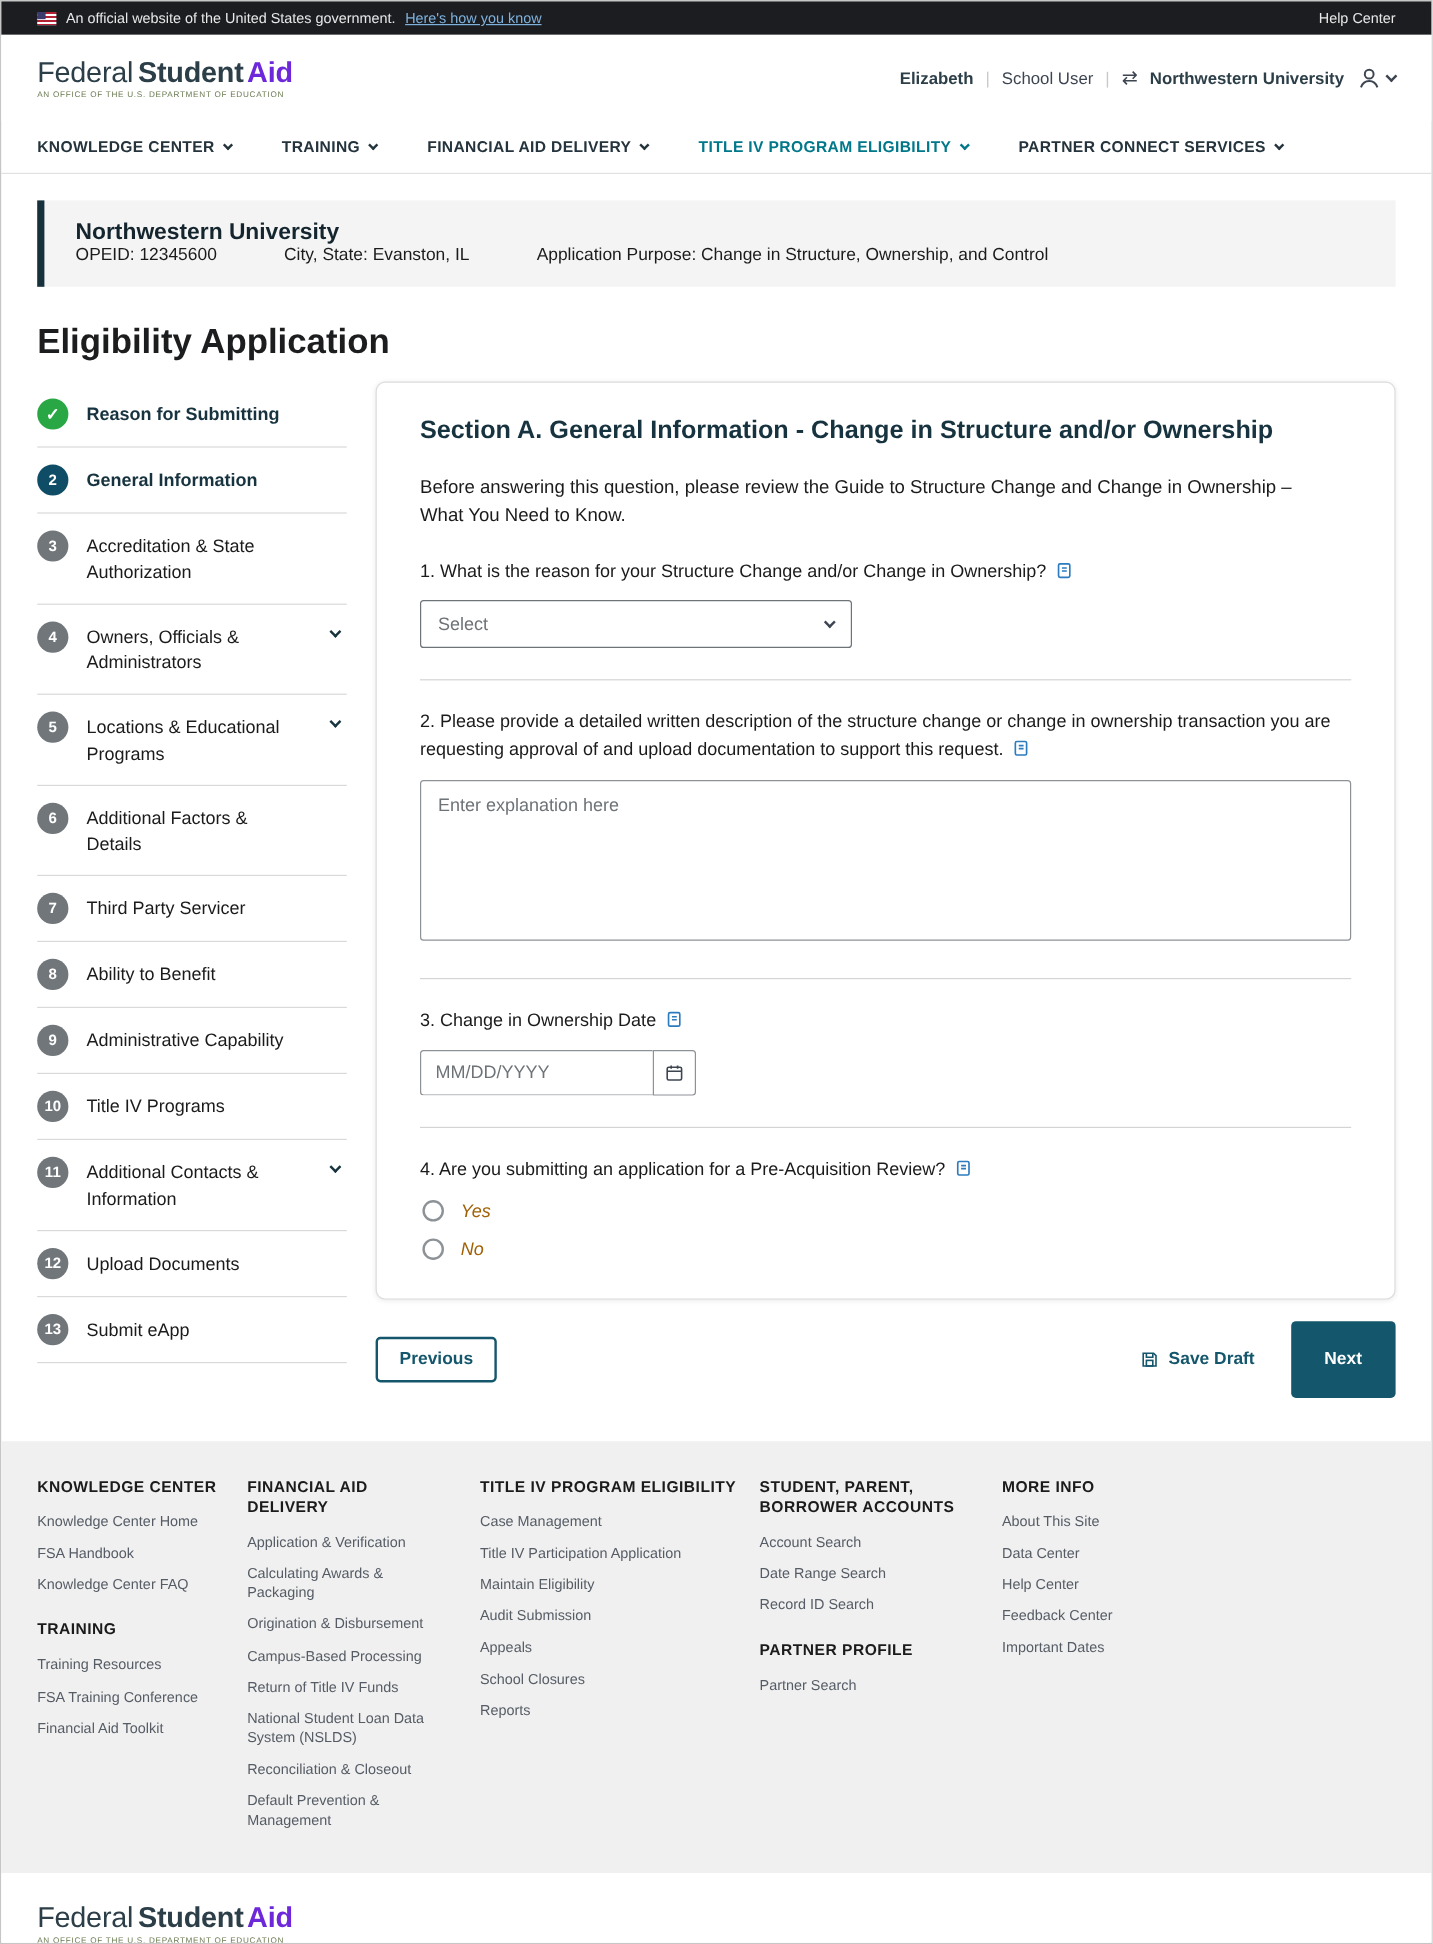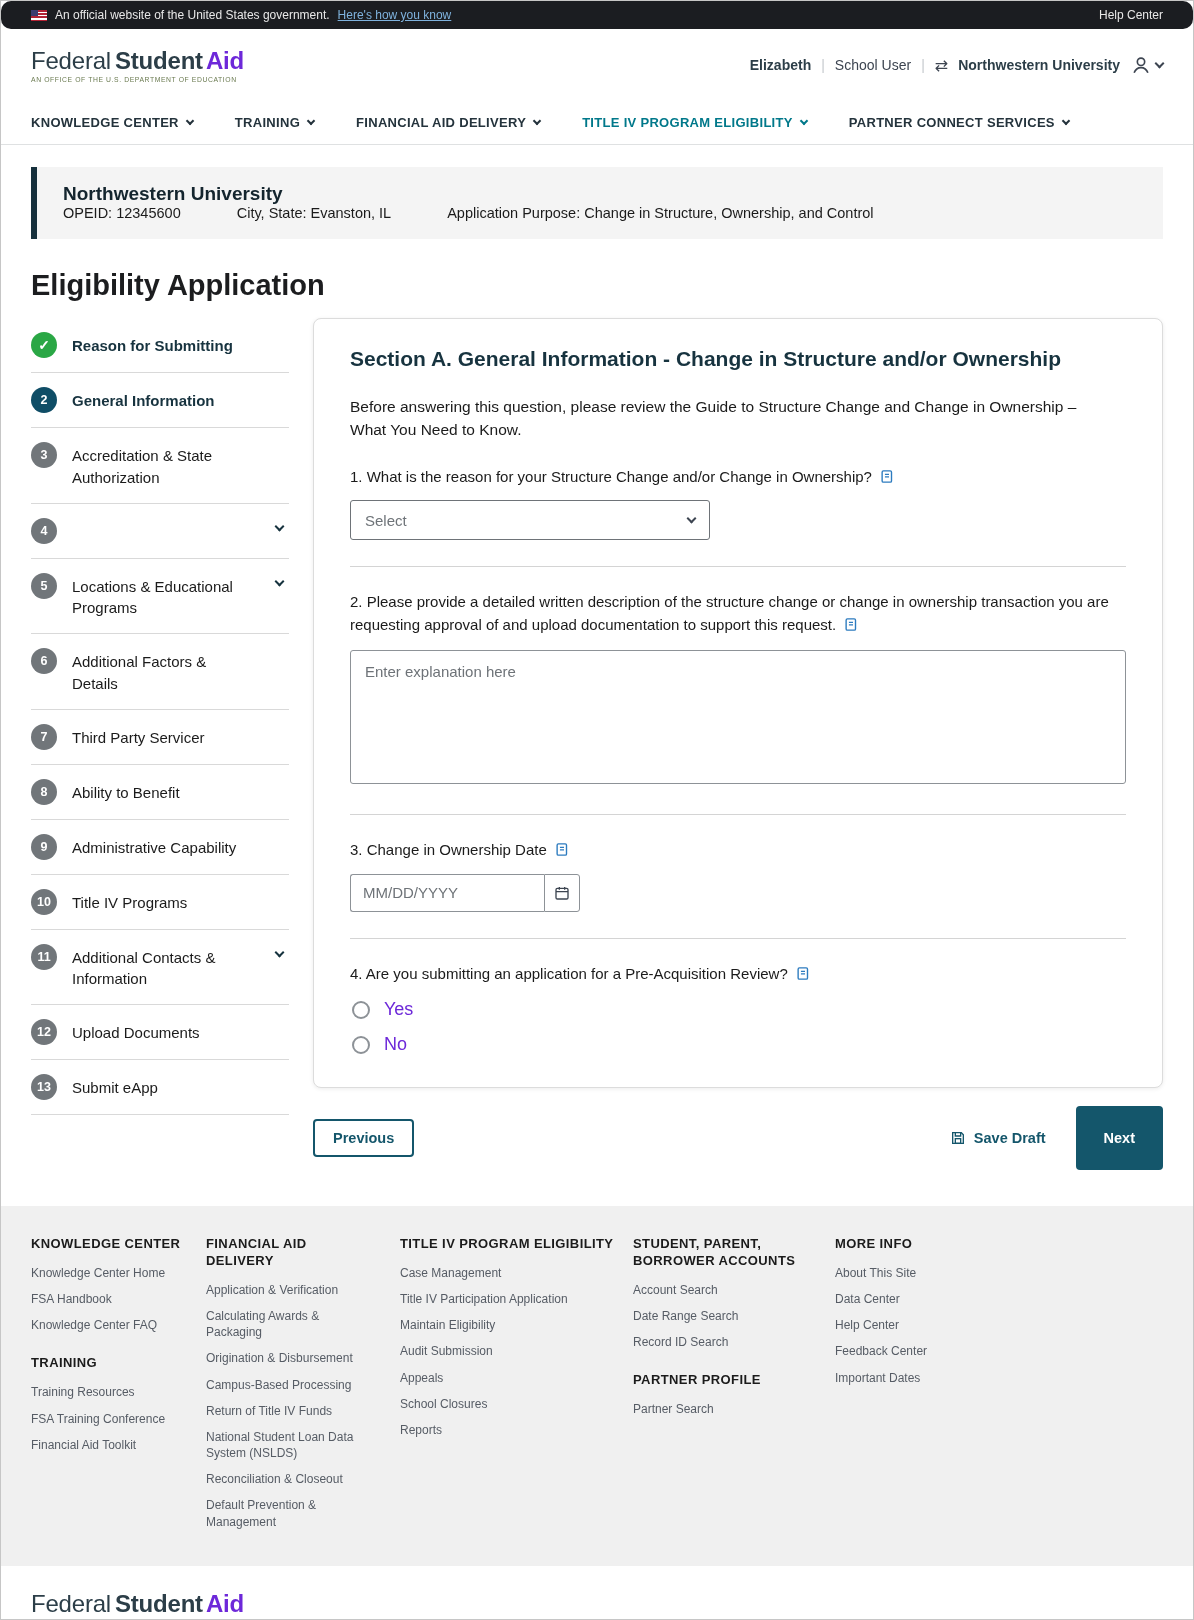--- a/index.html
+++ b/index.html
@@ -1,21 +1,21 @@
 <!DOCTYPE html>
 <html><head>
 <meta charset="utf-8">
 <style>
   * { margin:0; padding:0; box-sizing:border-box; }
   html,body { background:#e9e9e9; }
   body { font-family:"Liberation Sans", sans-serif; color:#1b1b1b; }
   .page { width:1194px; height:1620px; margin:0 auto; background:#fff; border:1px solid #c6c6c6; overflow:hidden; display:flex; flex-direction:column; }
 
   
-  .gov-banner { height:28px; background:#1b1d21; color:#e8e8e8; font-size:12px; display:flex; align-items:center; justify-content:space-between; padding:0 30px; flex:none;border-radius:10px; }
+  .gov-banner { height:28px; background:#1b1d21; color:#e8e8e8; font-size:12px; display:flex; align-items:center; justify-content:space-between; padding:0 30px; flex:none; }
   .gov-left { display:flex; align-items:center; gap:8px; }
   .flag { width:16px; height:11px; background:repeating-linear-gradient(#b22234 0 1.6px, #ffffff 1.6px 3.2px); position:relative; flex:none; }
   .flag::after { content:""; position:absolute; left:0; top:0; width:7px; height:6px; background:#3c3b6e; }
   .gov-link { color:#7fb2dd; text-decoration:underline; cursor:pointer; }
   .gov-help { color:#e8e8e8; text-decoration:none; cursor:pointer; }
 
   
   .header { height:72px; display:flex; align-items:center; justify-content:space-between; padding:0 30px; background:#fff; flex:none; }
   .logo { cursor:pointer; }
   .logo-main { font-size:24px; color:#2c3e48; letter-spacing:-0.2px; }
@@ -69,21 +69,21 @@
   .select-box .chev { color:#3d4551; }
   .divider { border:none; border-top:1px solid #d4d4d4; margin-top:26px; }
   textarea.explain { margin-top:14px; width:100%; height:134px; border:1px solid #8d9297; border-radius:3px; padding:12px 14px; font-family:"Liberation Sans",sans-serif; font-size:15px; color:#1b1b1b; resize:none; }
   textarea.explain::placeholder { color:#6e7378; }
   .date-group { margin-top:12px; display:flex; }
   .date-input { width:194px; height:38px; border:1px solid #8d9297; border-right:none; border-radius:3px 0 0 3px; padding:0 12px; font-family:"Liberation Sans",sans-serif; font-size:15px; color:#701a75; }
   .date-input::placeholder { color:#6e7378; }
   .date-btn { width:36px; height:38px; border:1px solid #8d9297; border-radius:0 3px 3px 0; background:#fff; display:flex; align-items:center; justify-content:center; cursor:pointer; }
   .radio-row { display:flex; align-items:center; gap:14px; margin-top:14px; padding-left:2px; }
   .radio-circle { width:18px; height:18px; border:2px solid #8d9297; border-radius:50%; background:#fff; cursor:pointer; flex:none; }
-  .radio-label { font-size:18px; color:#6d28d9; }
+  .radio-label { font-size:15px; color:#a16207;font-style:italic; }
 
   
   .actions-row { display:flex; align-items:center; justify-content:space-between; margin-top:18px; }
   .btn-previous { background:#fff; border:2px solid #14566b; color:#14566b; font-weight:700; font-size:14.5px; padding:9px 18px; border-radius:4px; cursor:pointer; font-family:"Liberation Sans",sans-serif; }
   .actions-right { display:flex; align-items:center; gap:30px; }
   .save-draft { display:flex; align-items:flex-end; gap:8px; color:#14566b; font-weight:700; font-size:14.5px; background:none; border:none; cursor:pointer; font-family:"Liberation Sans",sans-serif; }
   .btn-next { background:#14566b; color:#fff; border:none; font-weight:700; font-size:14.5px; padding:24px 28px; border-radius:4px; cursor:pointer; font-family:"Liberation Sans",sans-serif; }
 
   
   .site-footer { margin-top:36px; background:#f0f0f0; padding:30px 30px 26px 30px; display:grid; grid-template-columns:175px 194px 233px 202px 1fr; column-gap:0; flex:none; }
@@ -176,20 +176,21 @@
       <div class="step current" data-interactable="true">
         <span class="step-circle current" data-interactable="false">2</span>
         <span class="step-label" data-interactable="false">General Information</span>
       </div>
       <div class="step" data-interactable="true">
         <span class="step-circle" data-interactable="false">3</span>
         <span class="step-label" data-interactable="false">Accreditation &amp; State Authorization</span>
       </div>
       <div class="step" data-interactable="true">
         <span class="step-circle" data-interactable="false">4</span>
+        <span class="step-label" data-interactable="false">Owners, Officials &amp; Administrators</span>
         <span class="chev" data-interactable="true"></span>
       </div>
       <div class="step" data-interactable="true">
         <span class="step-circle" data-interactable="false">5</span>
         <span class="step-label" data-interactable="false">Locations &amp; Educational Programs</span>
         <span class="chev" data-interactable="true"></span>
       </div>
       <div class="step" data-interactable="true">
         <span class="step-circle" data-interactable="false">6</span>
         <span class="step-label" data-interactable="false">Additional Factors &amp; Details</span>

